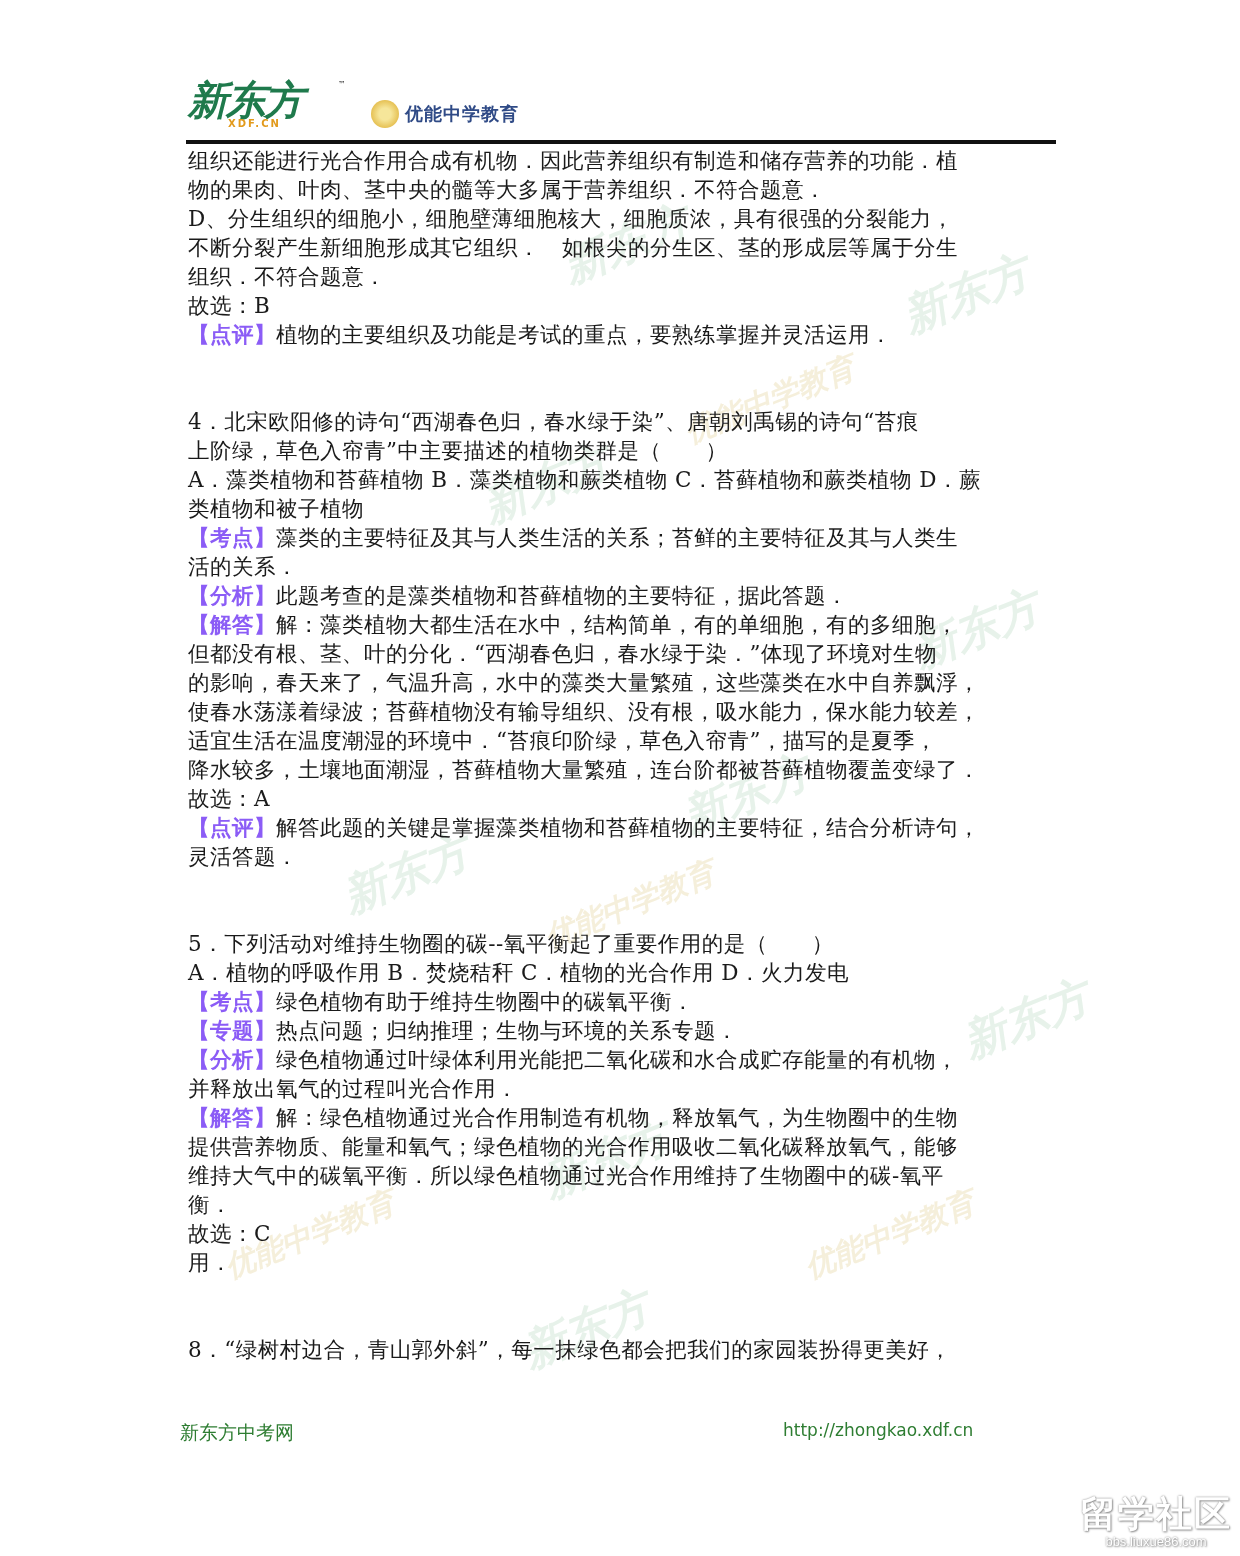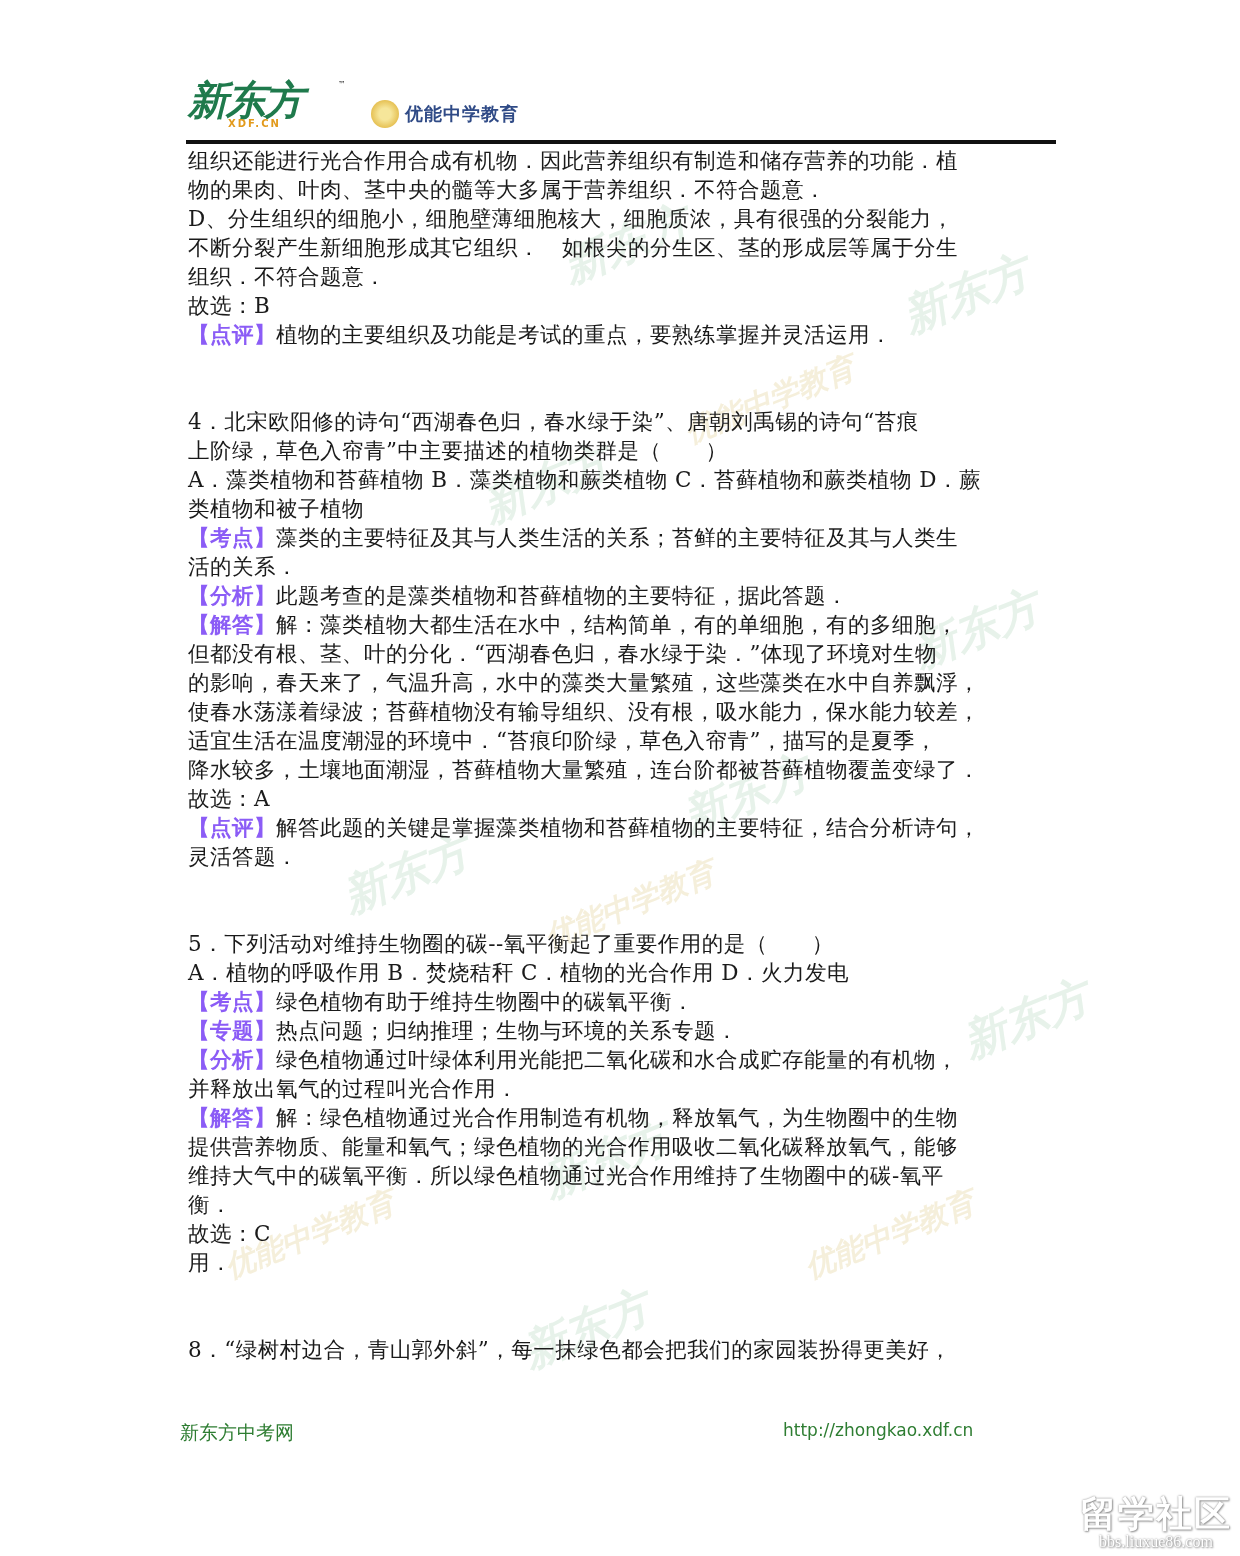--- a/index.html
+++ b/index.html
@@ -23,23 +23,23 @@
 
   .content { position: absolute; left: 188px; top: 146px; width: 868px; }
   .line { font-size: 21.5px; line-height: 29px; height: 29px; white-space: nowrap; letter-spacing: 0.5px; }
   .tag { color: #8b5cf6; font-weight: bold; font-family: Liberation Sans, sans-serif; }
   .gap { height: 58px; }
   .footer { position: absolute; top: 1420px; left: 180px; width: 870px; height: 24px;
             font-size: 19px; color: #2e7d32; }
   .footer .left { position: absolute; left: 0; top: 0; }
   .footer .right { position: absolute; left: 603px; top: 0; font-family: "DejaVu Sans", sans-serif; font-size: 17px; }
   .corner { position: absolute; right: 8px; bottom: 6px; text-align: center; color: #ffffff;
-            text-shadow: 0 0 2px #888, 1px 1px 2px #999; font-family: Liberation Serif, serif; }
+            text-shadow: 0 0 2px #888, 1px 1px 2px #999; font-family: Liberation Sans, sans-serif; }
   .corner .big { font-size: 36px; font-weight: bold; letter-spacing: 2px; line-height: 40px; }
-  .corner .small { font-size: 16px; line-height: 16px; }
+  .corner .small { font-size: 13px; line-height: 16px; }
 </style>
 </head>
 <body>
 
 <div class="header">
   <div class="logo-xdf">
     <span class="cn">新东方</span>
     <span class="en">XDF.CN</span>
     <span class="tm">™</span>
   </div>

